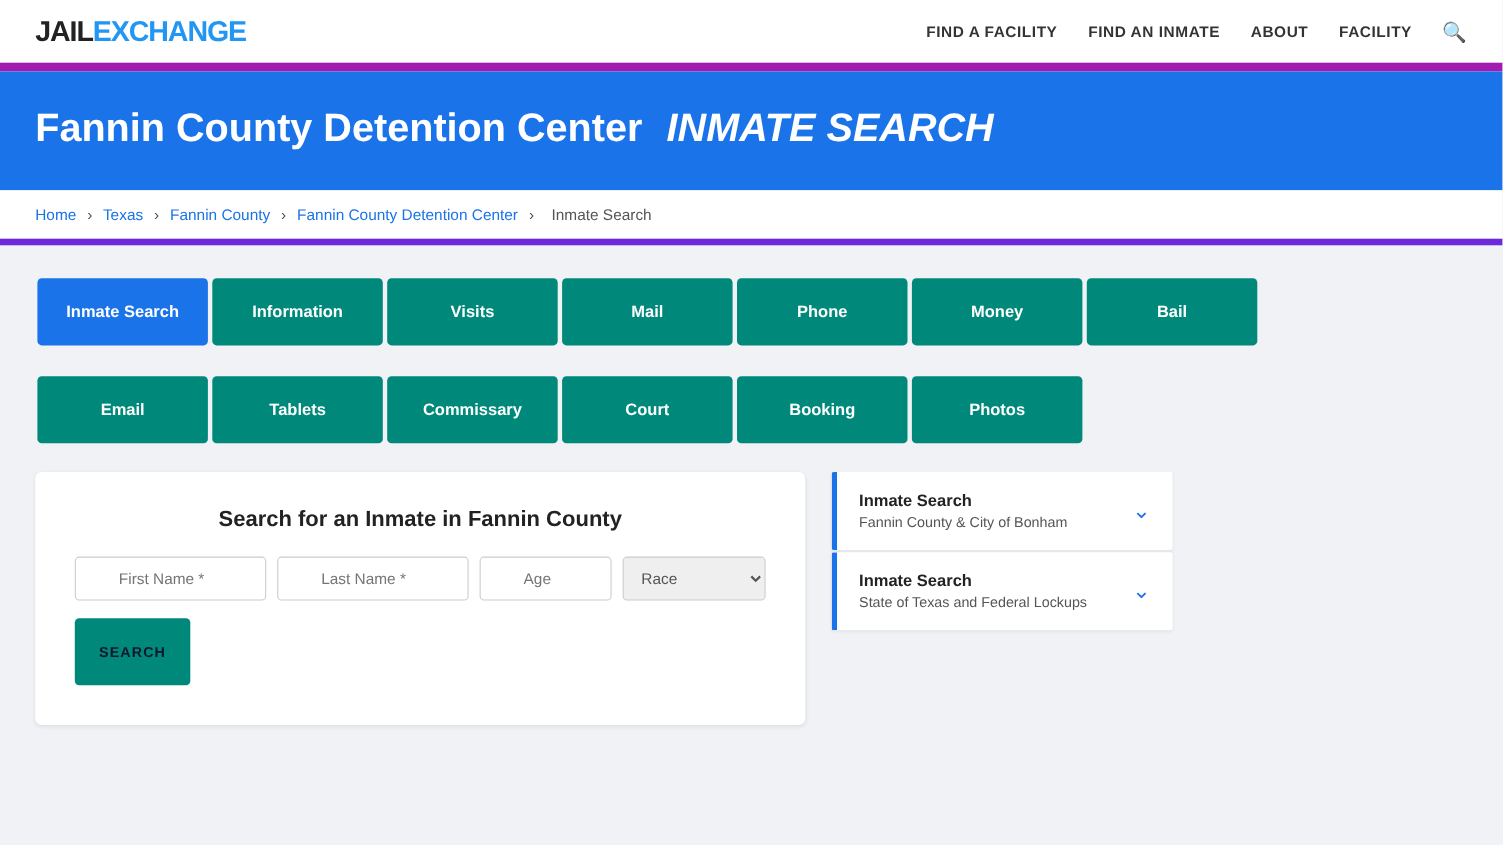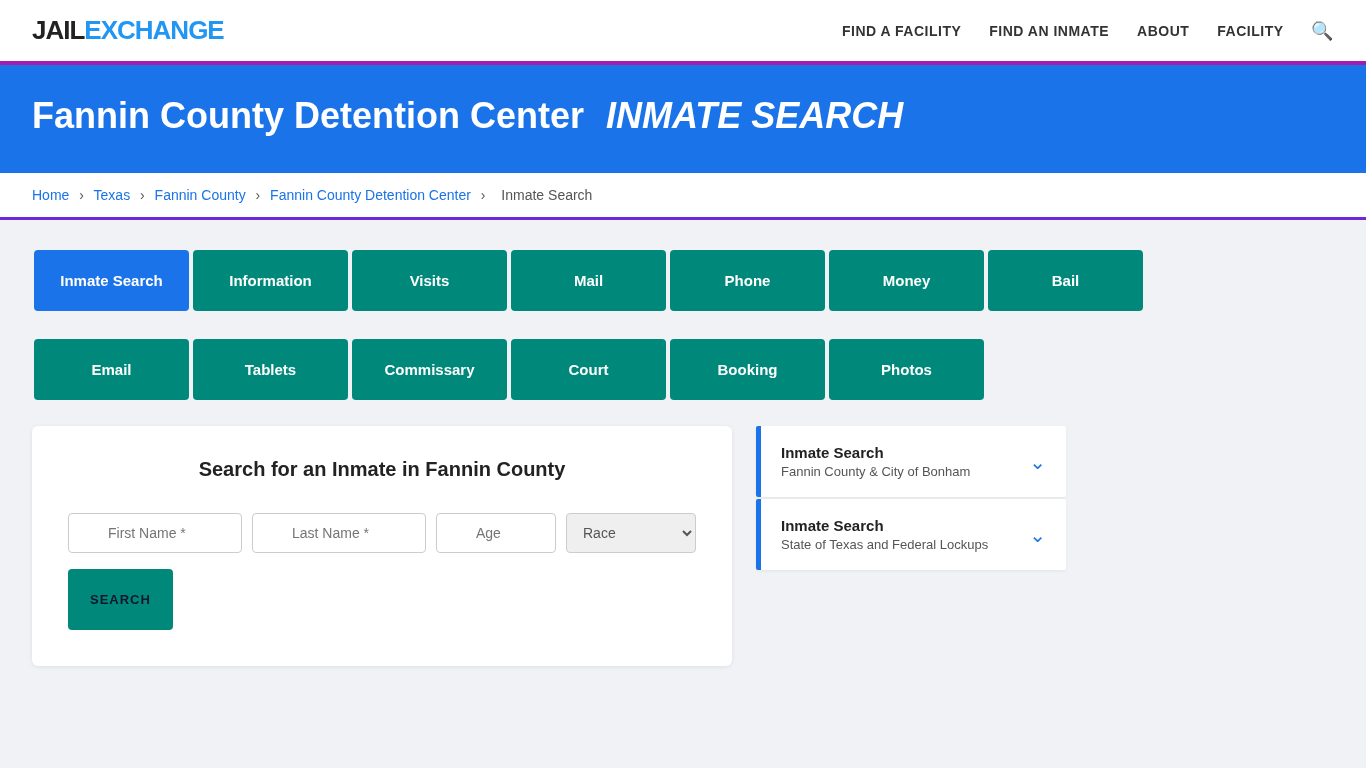--- a/index.html
+++ b/index.html
@@ -1,21 +1,21 @@
 <!DOCTYPE html>
 <html><head>
   <meta charset="utf-8">
   <style>
     * { box-sizing: border-box; margin: 0; padding: 0; }
     body { font-family: Arial, sans-serif; background: #f0f2f5; color: #333; }
 
     
     .navbar {
       background: #fff;
-      border-bottom: 4px solid #a21caf;
+      border-bottom: 8px solid #a21caf;
       display: flex;
       align-items: center;
       justify-content: space-between;
       padding: 0 32px;
       height: 65px;
     }
     .logo {
       font-size: 26px;
       font-weight: 900;
       letter-spacing: -1px;
@@ -59,21 +59,21 @@
       font-weight: 700;
       text-transform: uppercase;
       margin-left: 12px;
     }
 
     
     .breadcrumb {
       background: #fff;
       padding: 14px 32px;
       font-size: 14px;
-      border-bottom: 3px solid #6d28d9;
+      border-bottom: 6px solid #6d28d9;
     }
     .breadcrumb a { color: #1a73e8; text-decoration: none; }
     .breadcrumb span { color: #555; margin: 0 6px; }
 
     
     .main-wrapper {
       padding: 28px 32px;
       max-width: 1366px;
     }
 
@@ -115,21 +115,21 @@
       padding: 32px 36px 36px;
       flex: 1;
       max-width: 700px;
       min-height: 220px;
       box-shadow: 0 1px 4px rgba(0,0,0,0.08);
     }
     .search-box h2 {
       font-size: 20px;
       font-weight: 700;
       text-align: center;
-      margin-bottom: 32px;
+      margin-bottom: 22px;
       color: #222;
     }
     .search-inputs {
       display: flex;
       gap: 10px;
       margin-bottom: 16px;
       flex-wrap: wrap;
     }
     .search-inputs input,
     .search-inputs select {

